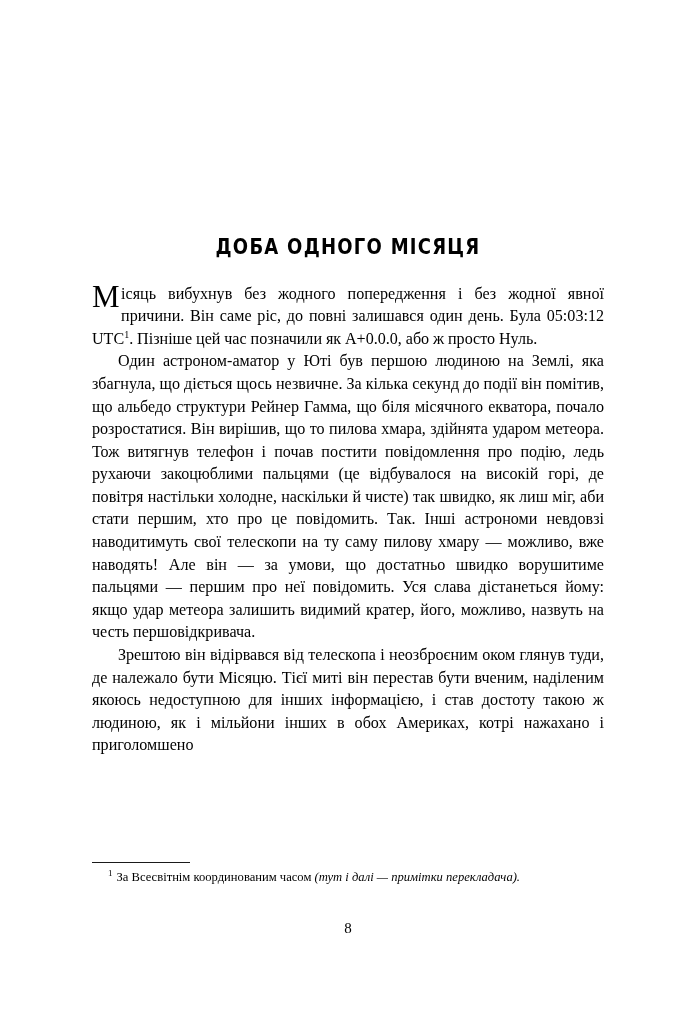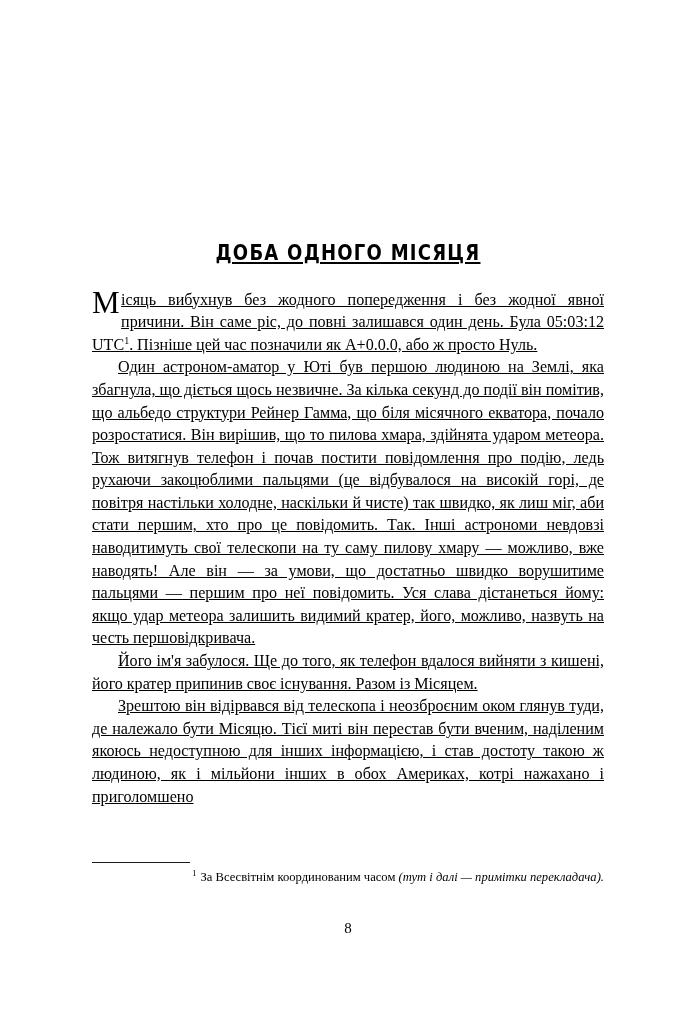--- a/index.html
+++ b/index.html
@@ -18,23 +18,22 @@
   .page {
     position: relative;
     width: 696px;
     height: 1024px;
     box-sizing: border-box;
   }
 
   .content {
     position: absolute;
     left: 92px;
-    top: 6px;
+    top: 0;
     width: 512px;
-    text-decoration: underline;
   }
 
   .chapter-title {
     margin: 0;
     padding-top: 236px;
     text-align: center;
     font-family: "DejaVu Sans", "Liberation Sans", sans-serif;
     font-weight: 700;
     font-size: 20.5px;
     letter-spacing: 1.4px;
@@ -94,21 +93,21 @@
     width: 98px;
     height: 1px;
     background: #1a1a1a;
     margin: 0 0 6px 0;
   }
 
   .footnote {
     margin: 0;
     font-size: 12.6px;
     line-height: 16px;
-    text-align: right;
+    text-align: left;
     text-indent: 0;
     padding-left: 16px;
   }
 
   .footnote .fnum {
     font-size: 9px;
     vertical-align: super;
     line-height: 0;
     margin-right: 4px;
   }
@@ -135,21 +134,20 @@
   <div class="content">
 
     <h1 class="chapter-title">ДОБА ОДНОГО МІСЯЦЯ</h1>
 
     <div class="body-text">
 
       <p class="para first"><span class="dropcap">М</span><span>ісяць вибухнув без жодного попередження і без жодної явної причини. Він саме ріс, до повні залишався один день. Була 05:03:12 UTC</span><sup class="fnref">1</sup><span>. Пізніше цей час позначили як А+0.0.0, або ж просто Нуль.</span></p>
 
       <p class="para">Один астроном-аматор у Юті був першою людиною на Землі, яка збагнула, що діється щось незвичне. За кілька секунд до події він помітив, що альбедо структури Рейнер Гамма, що біля місячного екватора, почало розростатися. Він вирішив, що то пилова хмара, здійнята ударом метеора. Тож витягнув телефон і почав постити повідомлення про подію, ледь рухаючи закоцюблими пальцями (це відбувалося на високій горі, де повітря настільки холодне, наскільки й чисте) так швидко, як лиш міг, аби стати першим, хто про це повідомить. Так. Інші астрономи невдовзі наводитимуть свої телескопи на ту саму пилову хмару — можливо, вже наводять! Але він — за умови, що достатньо швидко ворушитиме пальцями — першим про неї повідомить. Уся слава дістанеться йому: якщо удар метеора залишить видимий кратер, його, можливо, назвуть на честь першовідкривача.</p>
 
-      <p class="para">Його ім'я забулося. Ще до того, як телефон вдалося вийняти з кишені, його кратер припинив своє існування. Разом із Місяцем.</p>
 
 
       <p class="para">Зрештою він відірвався від телескопа і неозброєним оком глянув туди, де належало бути Місяцю. Тієї миті він перестав бути вченим, наділеним якоюсь недоступною для інших інформацією, і став достоту такою ж людиною, як і мільйони інших в обох Америках, котрі нажахано і приголомшено</p>
 
     </div>
   </div>
 
   <div class="footnote-area">
     <div class="footnote-rule"></div>
     <p class="footnote"><span class="fnum">1</span><span>За Всесвітнім координованим часом </span><span class="it">(тут і далі — примітки перекладача).</span></p>

